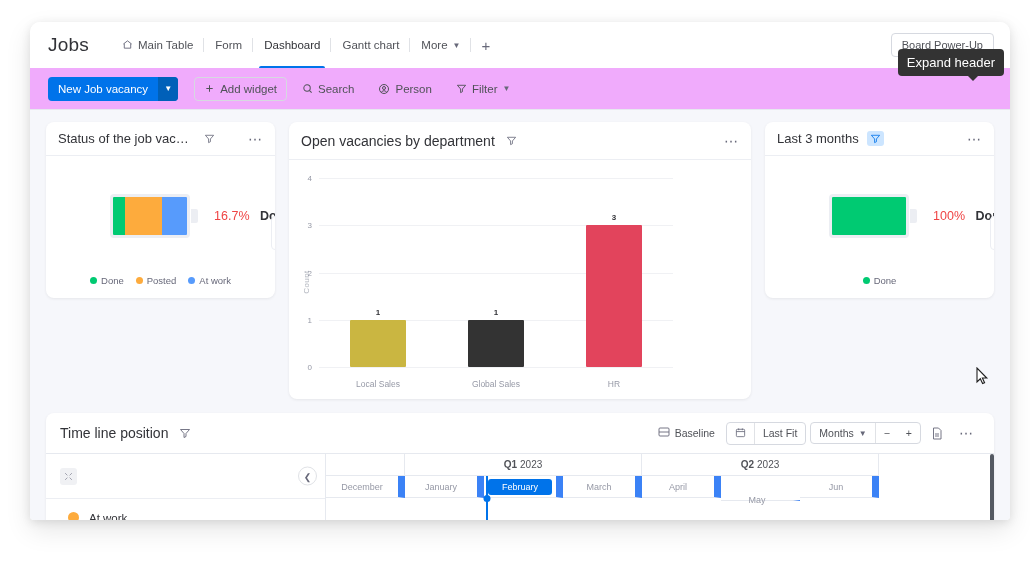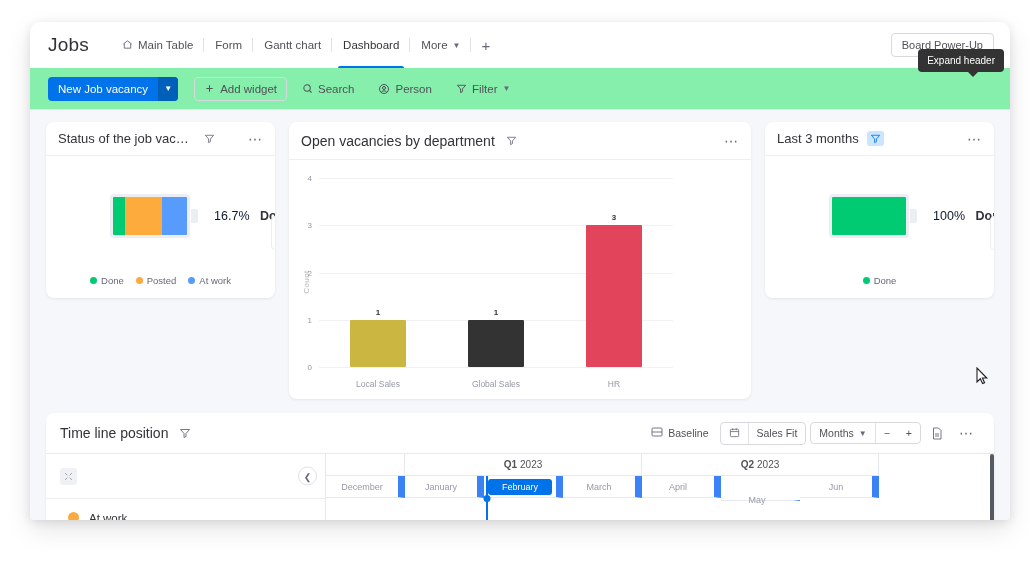--- a/index.html
+++ b/index.html
@@ -59,32 +59,32 @@
   .header-right { margin-left: auto; display: flex; align-items: center; text-align: center; }
   .powerup-btn {
     font-size: 11px; color: #505258;
     border: 1px solid #d6d9e0; border-radius: 4px;
     padding: 5px 10px; background: #fff; white-space: nowrap;
     cursor: pointer;
   }
   .tooltip {
     position: absolute; right: 6px; top: 27px;
     background: #333333; color: #ffffff;
-    font-size: 10px; padding: 6px 9px;
+    font-size: 13px; padding: 6px 9px;
     border-radius: 4px; white-space: nowrap; z-index: 40;
   }
   .tooltip::after {
     content: ""; position: absolute; bottom: -5px; right: 26px;
     border-left: 5px solid transparent; border-right: 5px solid transparent;
     border-top: 5px solid #333333;
   }
 
   
   .toolbar {
-    height: 42px; background: #86efac;
+    height: 42px; background: #f0abfc;
     display: flex; align-items: center; gap: 6px;
     padding: 0 18px;
     border-bottom: 1px solid #e6e9ef;
   }
   .primary-btn {
     display: flex; align-items: stretch;
     background: #0073ea; color: #fff;
     border-radius: 4px; font-size: 11.5px;
     overflow: hidden; cursor: pointer;
   }
@@ -144,21 +144,21 @@
     border: 3px solid #eceef3; border-radius: 4px;
     overflow: hidden; background: #f2f3f6;
   }
   .battery .seg { height: 100%; }
   .battery-tip {
     width: 7px; height: 14px; background: #eceef3;
     border-radius: 0 2px 2px 0; margin-left: 1px;
   }
   .battery-label { margin-left: 16px; font-size: 12.5px; color: #323338;
                    white-space: nowrap; }
-  .battery-label .pct { color: #0f172a; }
+  .battery-label .pct { color: #ef4444; }
   .battery-label .st { font-weight: 700; margin-left: 7px; }
   .legend {
     position: absolute; bottom: 12px; left: 0; right: 0;
     display: flex; justify-content: center; gap: 12px;
   }
   .legend-item { display: flex; align-items: center; gap: 4px;
                  font-size: 9.5px; color: #676879; }
   .dot { width: 7px; height: 7px; border-radius: 50%; }
   .clipped-right {
     position: absolute; right: -6px; top: 60px;
@@ -290,26 +290,26 @@
               <path d="M5 10v10h14V10"></path>
             </svg>
         </span>
         <span>Main Table</span>
         <span class="tdiv"></span>
       </div>
       <div class="tab">
         <span>Form</span>
         <span class="tdiv"></span>
       </div>
+      <div class="tab active">
+        <span>Dashboard</span>
+        <span class="tdiv"></span>
+      </div>
       <div class="tab">
         <span>Gantt chart</span>
-        <span class="tdiv"></span>
-      </div>
-      <div class="tab active">
-        <span>Dashboard</span>
         <span class="tdiv"></span>
       </div>
       <div class="tab">
         <span>More</span>
         <span class="caretdown">▼</span>
         <span class="tdiv"></span>
       </div>
       <div class="tab-add">+</div>
     </div>
 
@@ -511,21 +511,21 @@
           <div class="tl-group">
             <div>
               <span>
                 <svg width="11" height="11" viewBox="0 0 24 24" stroke="#676879" stroke-width="1.8" fill="none">
                     <rect x="3" y="5" width="18" height="16" rx="2"></rect>
                     <path d="M3 10h18M8 3v4M16 3v4"></path>
                   </svg>
               </span>
             </div>
             <div class="sep"></div>
-            <div>Sales Fit</div>
+            <div>Last Fit</div>
           </div>
           <div class="tl-group">
             <div>
               <span>Months</span>
               <span class="caretdown">▼</span>
             </div>
             <div class="sep"></div>
             <div>−</div>
             <div>+</div>
           </div>

